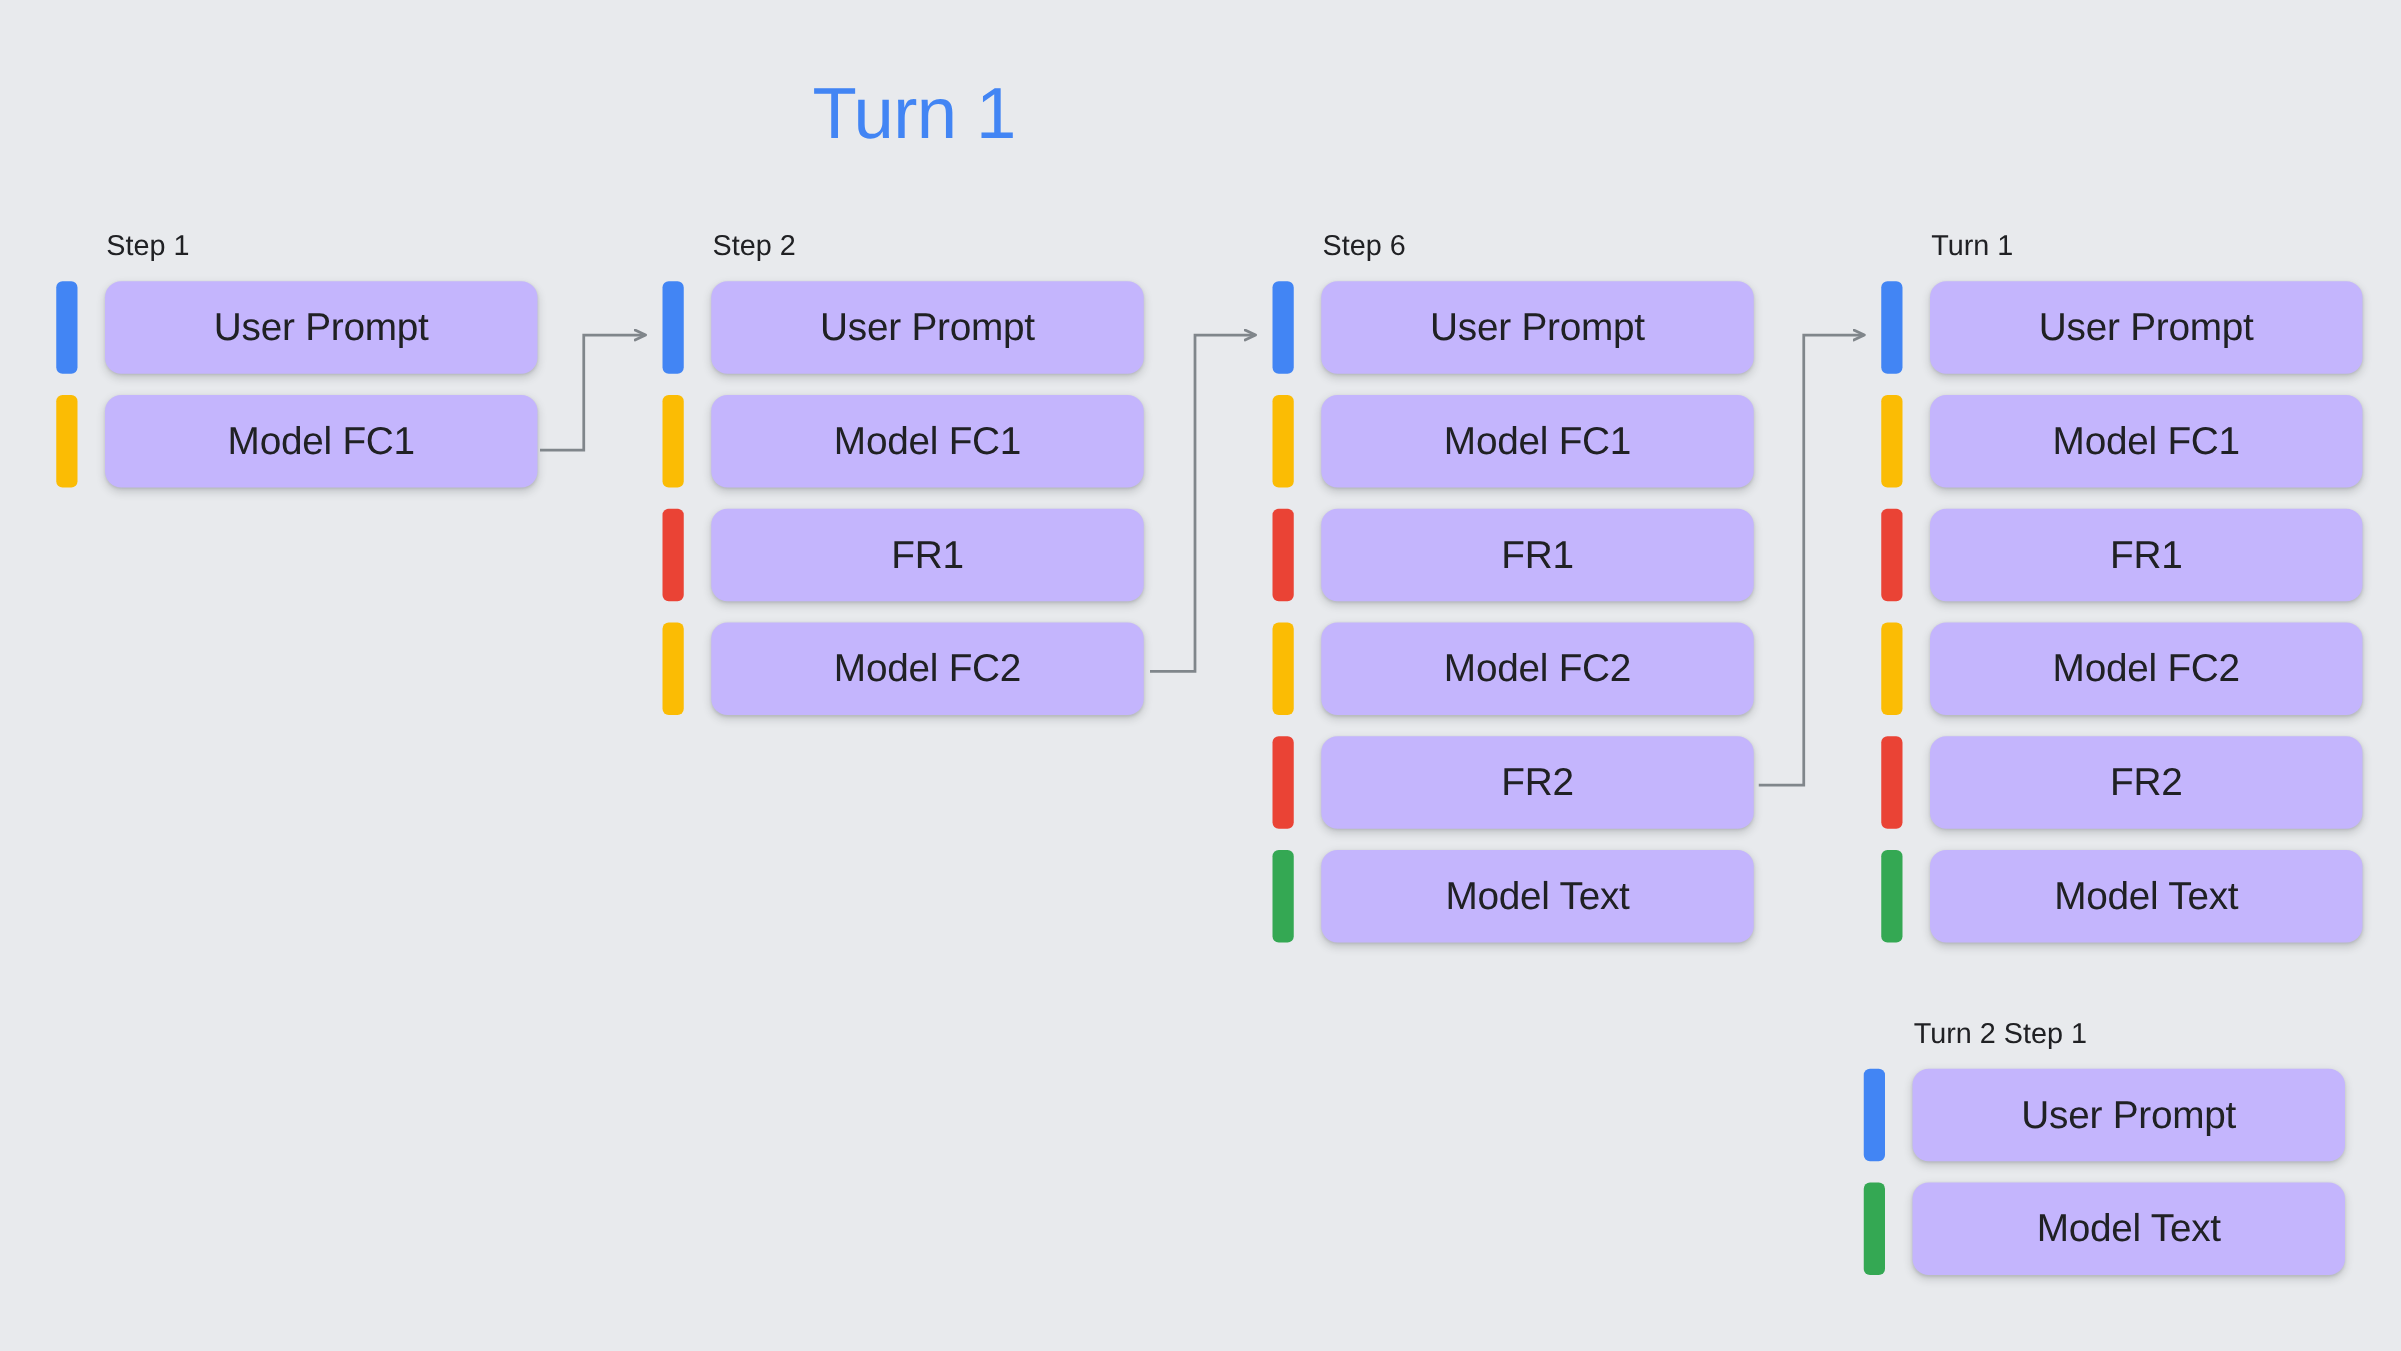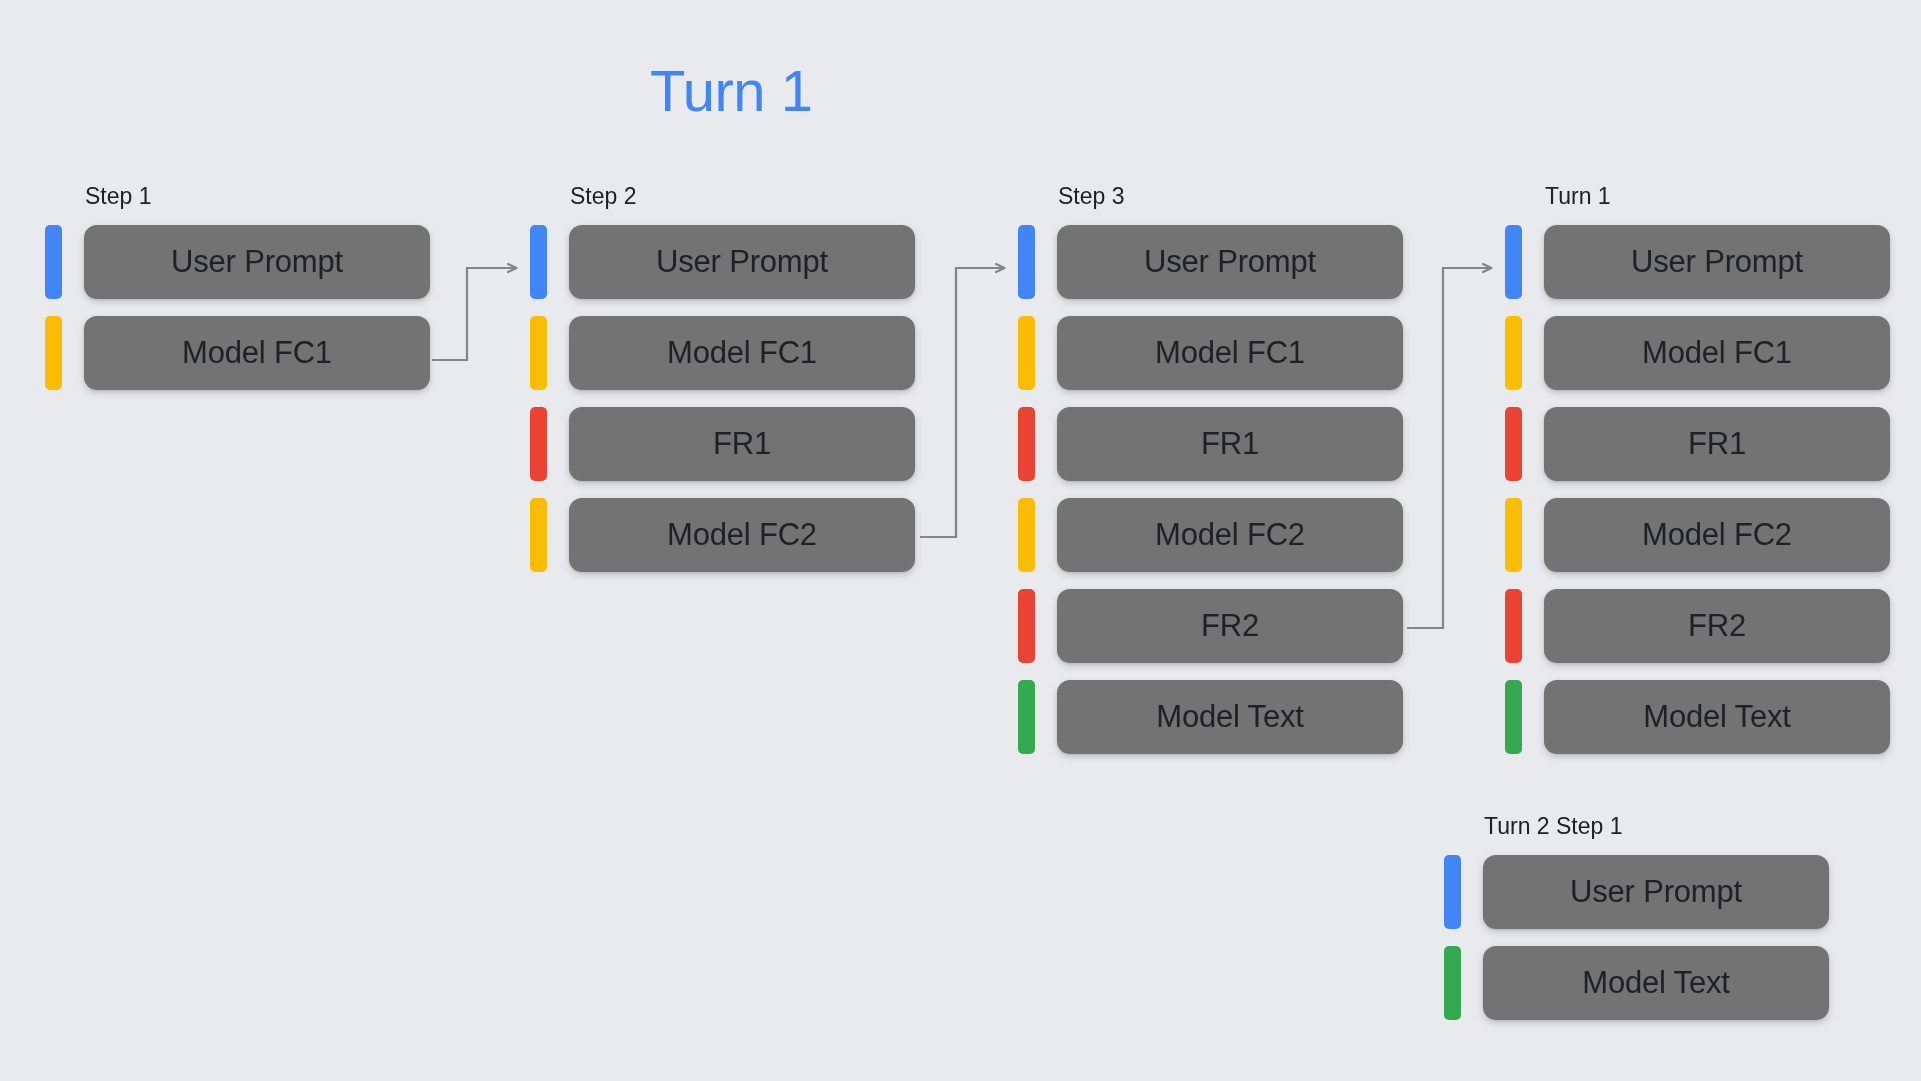--- a/index.html
+++ b/index.html
@@ -70,21 +70,21 @@
     align-self: stretch;
   }
   .bar.blue   { background: #4285f4; }
   .bar.yellow { background: #fbbc04; }
   .bar.red    { background: #ea4335; }
   .bar.green  { background: #34a853; }
 
   .card {
     margin-left: 22px;
     flex: 1 1 auto;
-    background: #737373;
+    background: #c4b5fd;
     border-radius: 13px;
     box-shadow: 0 3px 7px rgba(60,64,67,0.22), 0 1px 2px rgba(60,64,67,0.12);
     display: flex;
     align-items: center;
     justify-content: center;
     font-size: 31px;
     color: #202124;
     letter-spacing: -0.2px;
     white-space: nowrap;
   }
@@ -135,21 +135,21 @@
           <div class="card">FR1</div>
         </div>
         <div class="row">
           <div class="bar yellow"></div>
           <div class="card">Model FC2</div>
         </div>
       </div>
   </div>
 
   <div class="column" id="col-2" style="left:1018px;width:385px;">
-    <div class="column-label">Step 3</div>
+    <div class="column-label">Step 6</div>
     <div class="rows" id="rows-2">
         <div class="row">
           <div class="bar blue"></div>
           <div class="card">User Prompt</div>
         </div>
         <div class="row">
           <div class="bar yellow"></div>
           <div class="card">Model FC1</div>
         </div>
         <div class="row">
@@ -194,21 +194,21 @@
           <div class="bar red"></div>
           <div class="card">FR2</div>
         </div>
         <div class="row">
           <div class="bar green"></div>
           <div class="card">Model Text</div>
         </div>
       </div>
   </div>
 
-  <div class="column secondary" id="col-4" style="left:1444px;width:385px;">
+  <div class="column secondary" id="col-4" style="left:1491px;width:385px;">
     <div class="column-label">Turn 2 Step 1</div>
     <div class="rows" id="rows-4">
         <div class="row">
           <div class="bar blue"></div>
           <div class="card">User Prompt</div>
         </div>
         <div class="row">
           <div class="bar green"></div>
           <div class="card">Model Text</div>
         </div>

